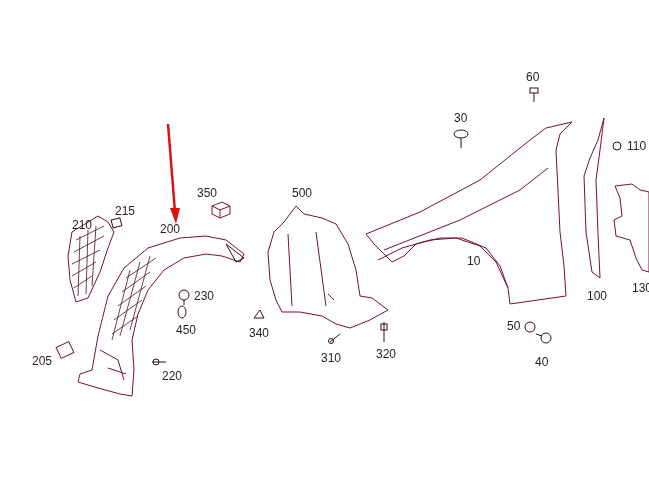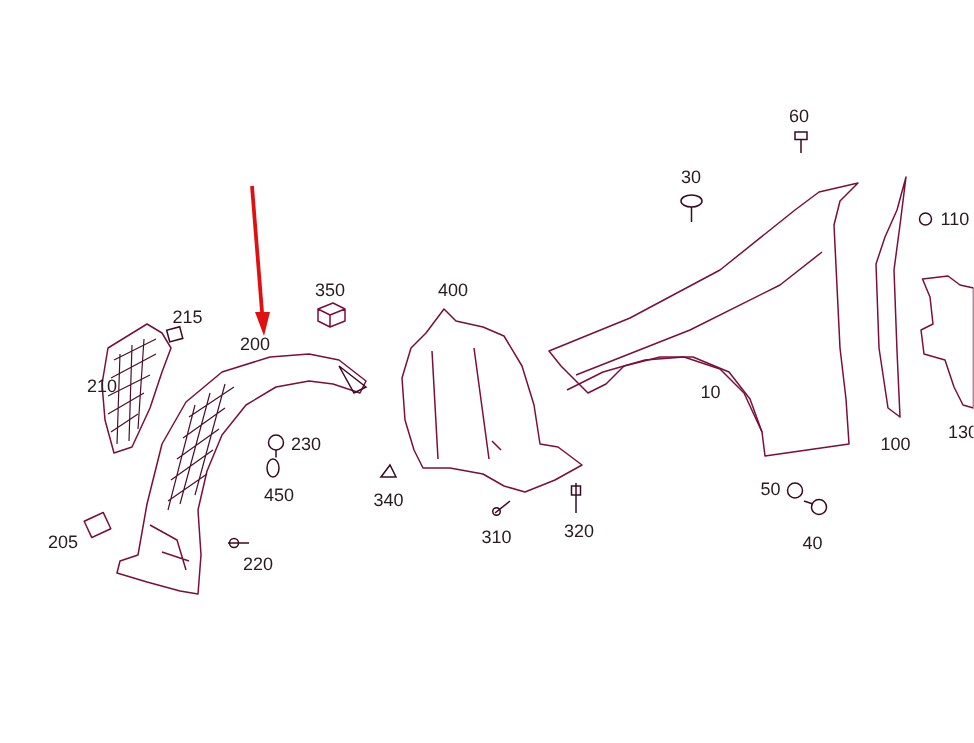--- a/index.html
+++ b/index.html
@@ -119,26 +119,26 @@
 
   <span class="lbl" style="left:526px;top:71px;">60</span>
   <span class="lbl" style="left:454px;top:112px;">30</span>
   <span class="lbl" style="left:627px;top:140px;">110</span>
   <span class="lbl" style="left:467px;top:255px;text-align:right;">10</span>
   <span class="lbl" style="left:587px;top:290px;">100</span>
   <span class="lbl" style="left:632px;top:282px;">130</span>
   <span class="lbl" style="left:507px;top:320px;">50</span>
   <span class="lbl" style="left:535px;top:356px;text-align:right;">40</span>
 
-  <span class="lbl" style="left:210px;top:187px;">350</span>
-  <span class="lbl" style="left:292px;top:187px;">400</span>
+  <span class="lbl" style="left:197px;top:187px;">350</span>
+  <span class="lbl" style="left:292px;top:187px;">500</span>
   <span class="lbl" style="left:249px;top:327px;">340</span>
   <span class="lbl" style="left:321px;top:352px;">310</span>
   <span class="lbl" style="left:376px;top:348px;">320</span>
 
   <span class="lbl" style="left:160px;top:223px;">200</span>
-  <span class="lbl" style="left:58px;top:219px;margin-top:32px;">210</span>
+  <span class="lbl" style="left:72px;top:219px;">210</span>
   <span class="lbl" style="left:115px;top:205px;">215</span>
   <span class="lbl" style="left:194px;top:290px;">230</span>
   <span class="lbl" style="left:176px;top:324px;">450</span>
   <span class="lbl" style="left:32px;top:355px;">205</span>
   <span class="lbl" style="left:162px;top:370px;">220</span>
 </div>
 
 </body></html>

